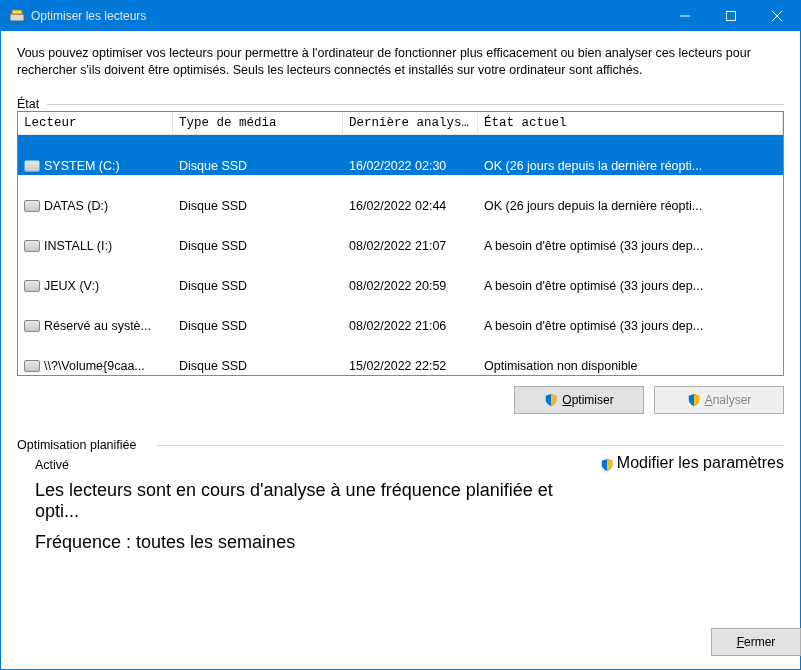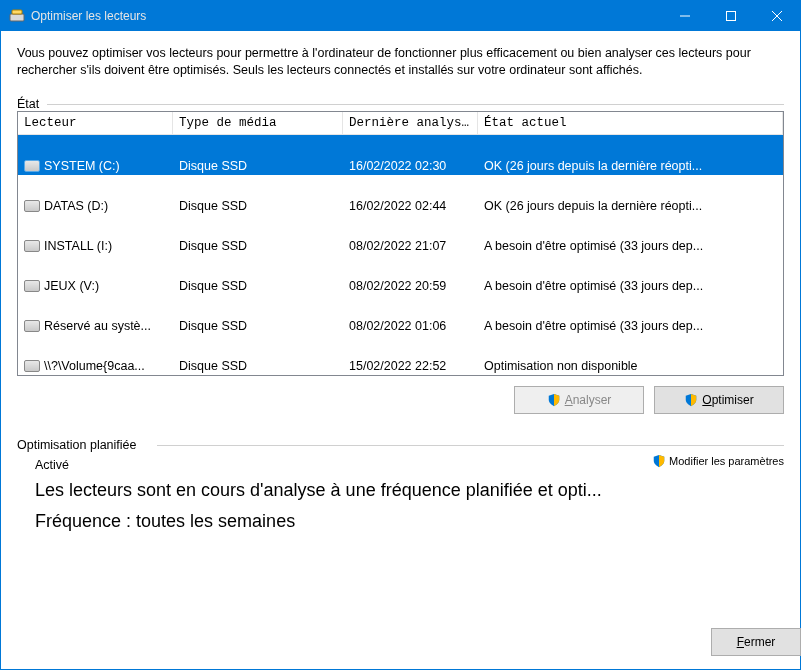--- a/index.html
+++ b/index.html
@@ -114,23 +114,23 @@
   }
   .btn .underline { text-decoration: underline; }
   .sched-block { padding: 6px 0 0 18px; }
   .sched-title { font-weight: 400; font-size: 12.5px; margin-bottom: 8px; }
   .sched-text { font-size: 18px; margin-bottom: 10px; }
   .sched-row { display: flex; align-items: flex-start; }
   .sched-left { flex: 1; }
   .settings-btn {
     border: 0;
     background: transparent;
-    font-size: 11px;
-    display: inline-flex;
-    align-items: center;
+    font-size: 16px;
+    display: inline-flex;
+    align-items: flex-end;
     gap: 3px;
     cursor: pointer;
     white-space: nowrap;
     color: #000;
     padding: 2px 0;
   }
   .footer {
     position: absolute;
     bottom: 14px;
     right: 0;
@@ -218,54 +218,54 @@
           <div class="cell col-media">Disque SSD</div>
           <div class="cell col-last">08/02/2022 20:59</div>
           <div class="cell col-status">A besoin d'être optimisé (33 jours dep...</div>
         </div>
         <div class="row">
           <div class="cell col-drive drive-cell">
             <span class="drive-icon"></span>
             <span>Réservé au systè...</span>
           </div>
           <div class="cell col-media">Disque SSD</div>
-          <div class="cell col-last">08/02/2022 01:06</div>
+          <div class="cell col-last">08/02/2022 21:06</div>
           <div class="cell col-status">A besoin d'être optimisé (33 jours dep...</div>
         </div>
         <div class="row">
           <div class="cell col-drive drive-cell">
             <span class="drive-icon"></span>
             <span>\\?\Volume{9caa...</span>
           </div>
           <div class="cell col-media">Disque SSD</div>
           <div class="cell col-last">15/02/2022 22:52</div>
           <div class="cell col-status">Optimisation non disponible</div>
         </div>
       </div>
   </div>
 
   <div class="button-row">
+    <button class="btn">
+      <span class="shield">
+        <svg viewBox="0 0 16 16" width="14" height="14">
+          <path d="M8 1 L14 3 V8 C14 12 8 15 8 15 C8 15 2 12 2 8 V3 Z" fill="#0078d7"></path>
+          <path d="M8 1 L14 3 V8 C14 12 8 15 8 15 V1 Z" fill="#ffb900"></path>
+        </svg>
+      </span>
+      <span><span class="underline">O</span><span>ptimiser</span></span>
+    </button>
     <button class="btn" disabled="">
       <span class="shield">
         <svg viewBox="0 0 16 16" width="14" height="14">
           <path d="M8 1 L14 3 V8 C14 12 8 15 8 15 C8 15 2 12 2 8 V3 Z" fill="#0078d7"></path>
           <path d="M8 1 L14 3 V8 C14 12 8 15 8 15 V1 Z" fill="#ffb900"></path>
         </svg>
       </span>
       <span><span class="underline">A</span><span>nalyser</span></span>
     </button>
-    <button class="btn">
-      <span class="shield">
-        <svg viewBox="0 0 16 16" width="14" height="14">
-          <path d="M8 1 L14 3 V8 C14 12 8 15 8 15 C8 15 2 12 2 8 V3 Z" fill="#0078d7"></path>
-          <path d="M8 1 L14 3 V8 C14 12 8 15 8 15 V1 Z" fill="#ffb900"></path>
-        </svg>
-      </span>
-      <span><span class="underline">O</span><span>ptimiser</span></span>
-    </button>
   </div>
 
   <div class="section-label">Optimisation planifiée</div>
   <hr class="section-rule wide">
 
   <div class="sched-row">
     <div class="sched-left sched-block">
       <div class="sched-title">Activé</div>
       <div class="sched-text">Les lecteurs sont en cours d'analyse à une fréquence planifiée et opti...</div>
       <div class="sched-text">Fréquence : toutes les semaines</div>

